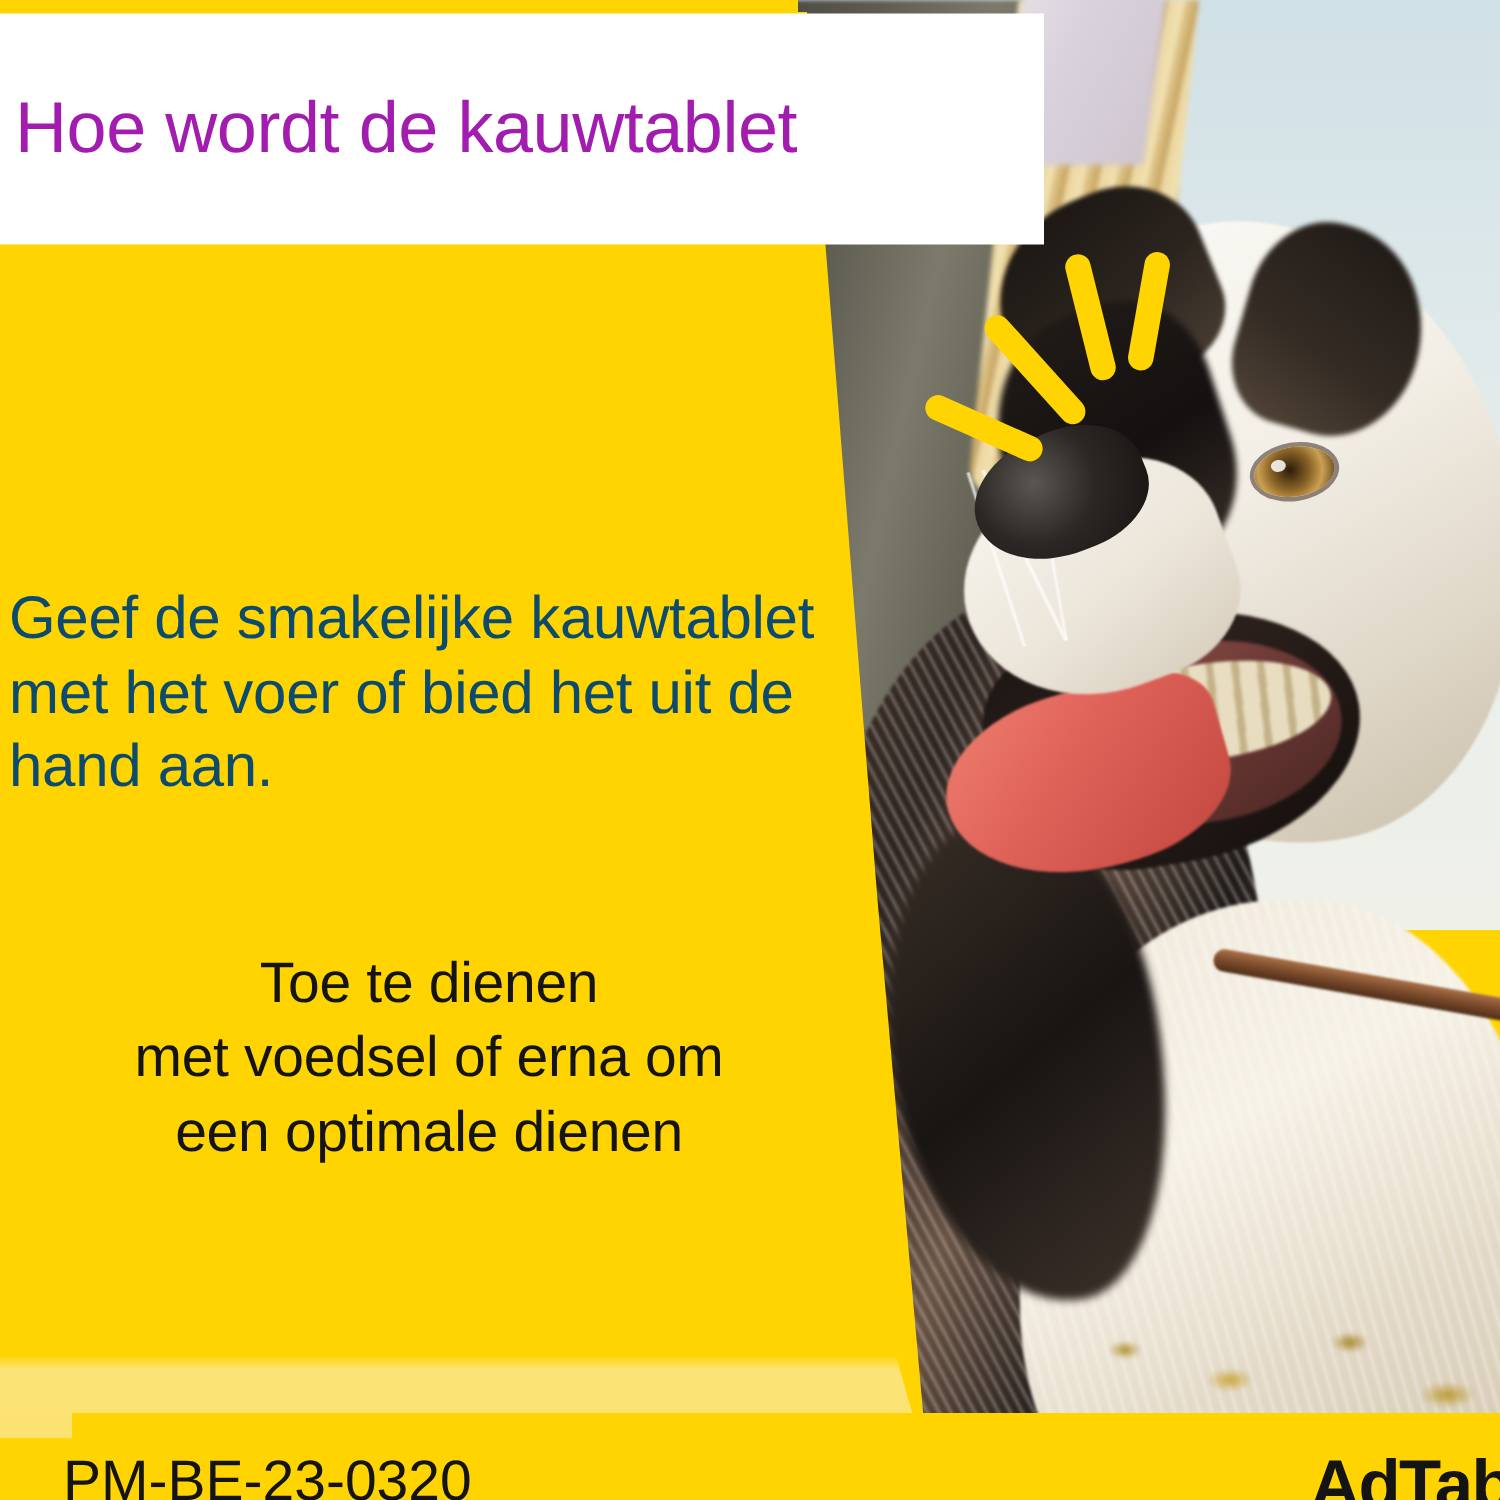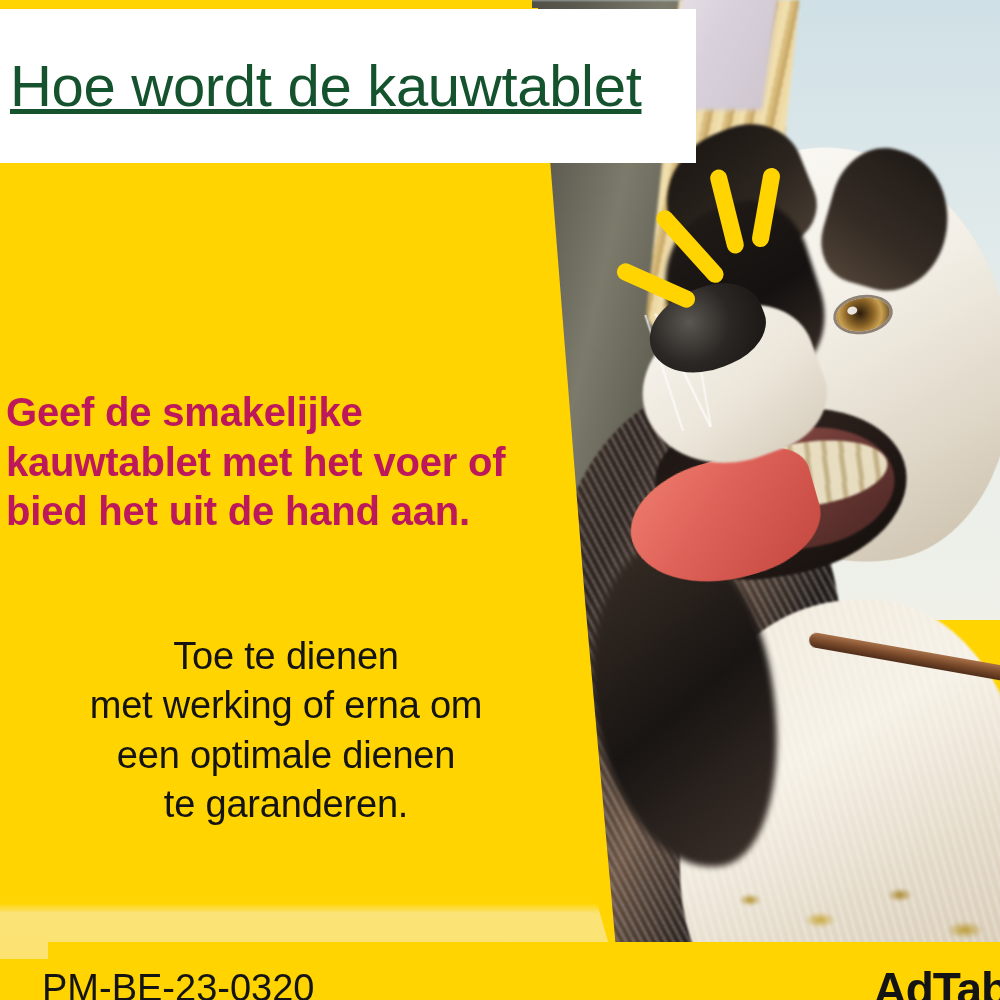--- a/index.html
+++ b/index.html
@@ -268,49 +268,48 @@
     position: absolute;
     left: 0; top: 9px; width: 696px; height: 154px;
     background: #ffffff;
     display: flex;
     flex-direction: column;
     justify-content: center;
     padding-left: 6px;
     box-sizing: border-box;
   }
   .header-line-1 {
-    font-size: 58px;
+    font-size: 48px;
     font-weight: 400;
-    color: #14532d;
+    color: #a21caf;
     line-height: 1.0;
     letter-spacing: -0.3px;
     white-space: nowrap;
     margin-left: 4px;
-    text-decoration: underline;
   }
   .header-line-2 {
     font-size: 47px;
     font-weight: 700;
     color: #141414;
     line-height: 1.05;
     letter-spacing: -0.3px;
     white-space: nowrap;
     margin-top: 6px;
     margin-left: -4px;
   }
 
   
   .bold-copy {
     position: absolute;
     left: 6px; top: 388px;
     width: 540px;
     font-size: 40px;
-    font-weight: 700;
+    font-weight: 400;
     line-height: 1.24;
-    color: #be185d;
+    color: #0c4a6e;
     letter-spacing: -0.2px;
   }
   .light-copy {
     position: absolute;
     left: 6px; top: 632px;
     width: 560px;
     font-size: 38px;
     font-weight: 400;
     line-height: 1.30;
     color: #141414;
@@ -401,23 +400,22 @@
   <div class="light-yellow-band"></div>
 
   <div class="header-box">
     <div class="header-line-1">Hoe wordt de kauwtablet</div>
   </div>
 
   <div class="bold-copy">Geef de smakelijke kauwtablet met het voer of bied het uit de hand aan.</div>
 
   <div class="light-copy">
     <span class="ln">Toe te dienen</span>
-    <span class="ln">met werking of erna om</span>
+    <span class="ln">met voedsel of erna om</span>
     <span class="ln">een optimale dienen</span>
-    <span class="ln">te garanderen.</span>
   </div>
 
   <div class="footer-band">
     <div class="footer-code">PM-BE-23-0320</div>
     <div class="brand-logo">
       <span>AdTab</span><span class="reg">®</span><span class="tail">IA</span>
     </div>
   </div>
 
 </div>

